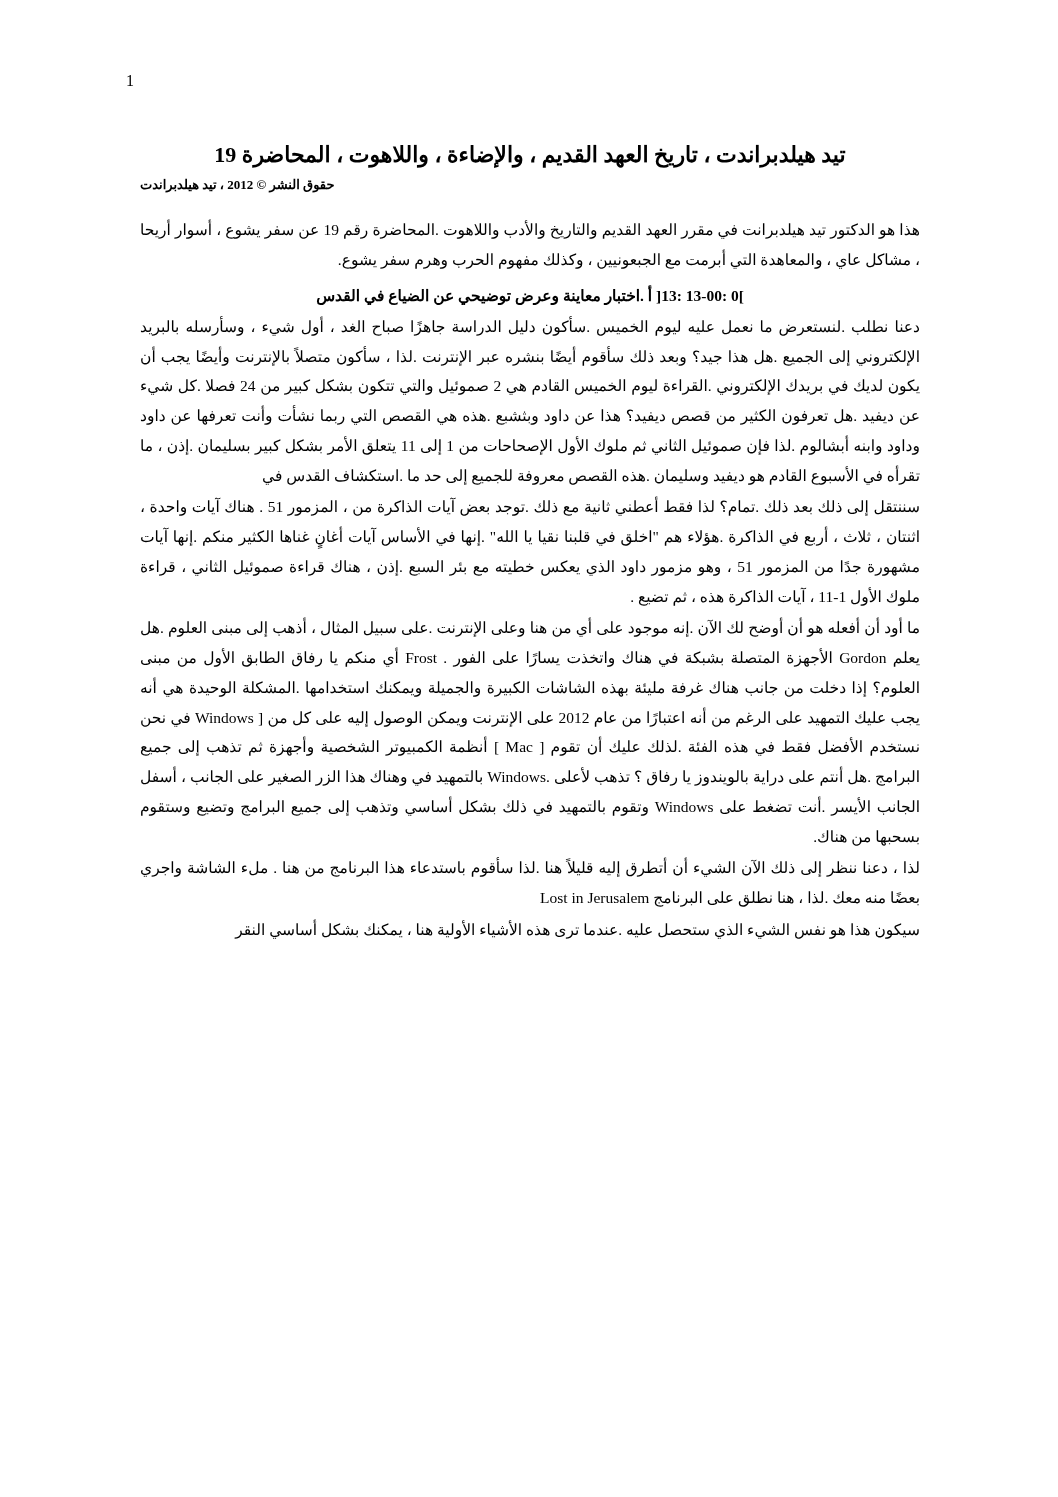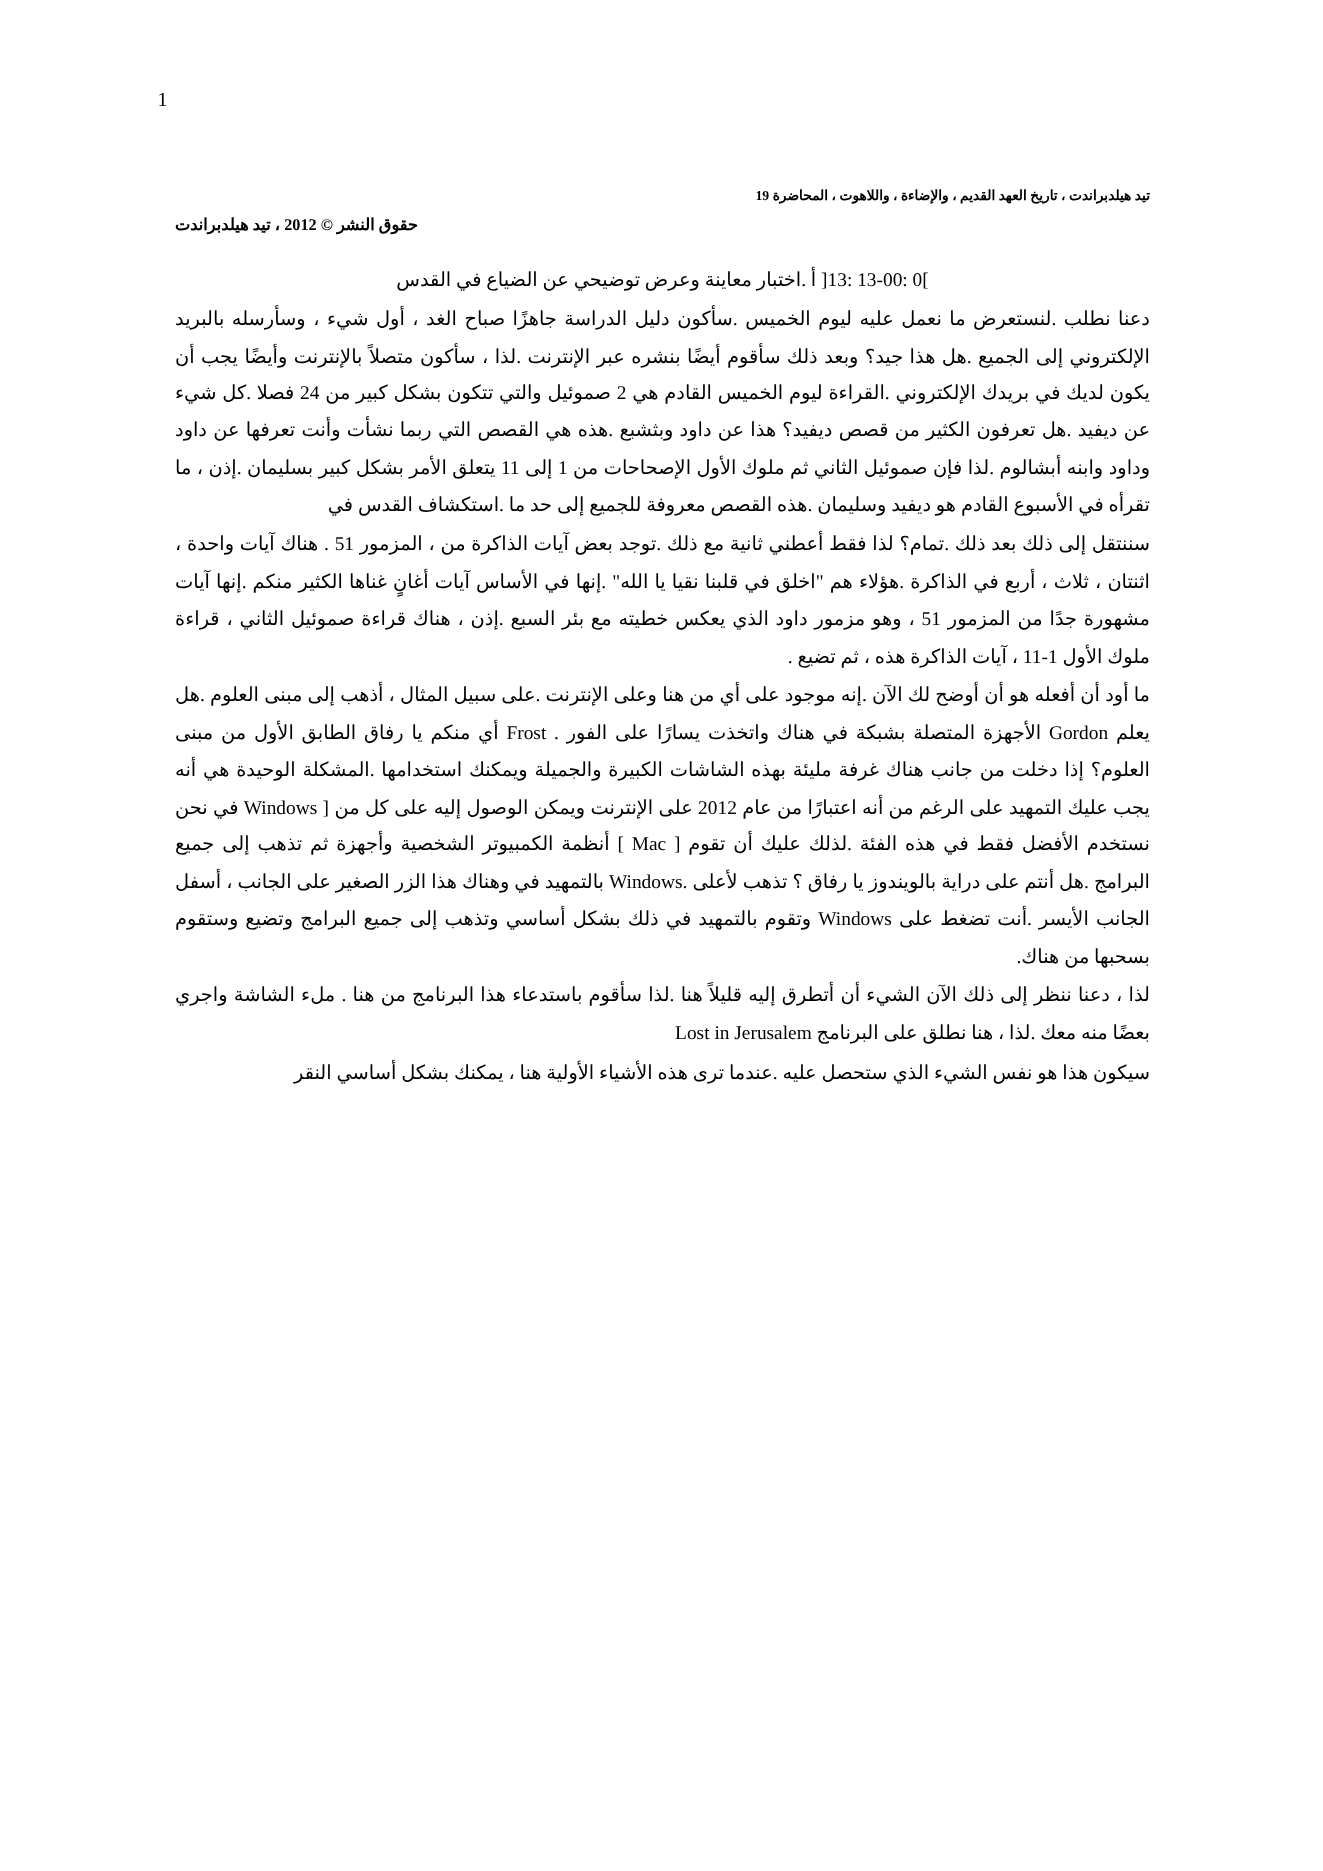--- a/index.html
+++ b/index.html
@@ -26,45 +26,46 @@
   }
   .content {
     position: absolute;
     top: 138px;
     left: 140px;
     width: 780px;
     direction: rtl;
     text-align: justify;
   }
   .doc-title {
+    text-align: center;
     font-weight: bold;
-    font-size: 11px;
+    font-size: 22px;
     line-height: 1.5;
-    margin: 11px 0 6px 0;
+    margin: 0 0 6px 0;
     letter-spacing: 0px;
   }
   .copyright {
     text-align: left;
     font-weight: bold;
     font-size: 13px;
     margin: 0 0 22px 0;
   }
   p.body {
     margin: 0 0 2px 0;
     font-size: 15.5px;
     line-height: 1.92;
     text-align: justify;
     text-justify: inter-word;
   }
   p.first {
     margin-bottom: 6px;
   }
   .section-head {
     font-size: 15.5px;
-    font-weight: normal;
+    font-weight: bold;
     line-height: 1.9;
     margin: 2px 0 2px 0;
     text-align: center;
   }
   .ltr {
     direction: ltr;
     unicode-bidi: embed;
     display: inline-block;
   }
 </style>
@@ -74,20 +75,21 @@
 <div class="page">
 
   <div class="page-number">1</div>
 
   <div class="content">
 
     <div class="doc-title">‫تيد هيلدبراندت ، تاريخ العهد القديم ، والإضاءة ، واللاهوت ، المحاضرة  19</div>
 
     <div class="copyright">حقوق النشر © 2012  ، تيد هيلدبراندت</div>
 
+    <p class="body first">هذا هو الدكتور تيد هيلدبرانت في مقرر العهد القديم والتاريخ والأدب واللاهوت .المحاضرة رقم  19 عن سفر يشوع ، أسوار أريحا ، مشاكل عاي ، والمعاهدة التي أبرمت مع الجبعونيين ، وكذلك مفهوم الحرب وهرم    سفر يشوع.</p>
 
     <div class="section-head">
       <span class="ltr">]13: 13-00:  0[</span>
       <span>أ .اختبار معاينة وعرض توضيحي عن الضياع في القدس</span>
     </div>
 
     <p class="body">دعنا نطلب .لنستعرض ما نعمل عليه ليوم الخميس .سأكون دليل الدراسة جاهزًا صباح الغد ، أول شيء ، وسأرسله بالبريد الإلكتروني إلى الجميع .هل هذا جيد؟ وبعد ذلك سأقوم أيضًا بنشره عبر الإنترنت .لذا ، سأكون متصلاً بالإنترنت وأيضًا يجب أن يكون لديك في بريدك الإلكتروني .القراءة ليوم الخميس القادم هي  2 صموئيل والتي تتكون بشكل كبير من  24  فصلا .كل شيء عن ديفيد .هل تعرفون الكثير من قصص ديفيد؟ هذا عن داود وبثشبع .هذه هي القصص التي ربما نشأت وأنت تعرفها عن داود وداود وابنه أبشالوم .لذا فإن صموئيل الثاني ثم ملوك الأول الإصحاحات من  1  إلى  11  يتعلق الأمر بشكل كبير بسليمان .إذن ، ما تقرأه في الأسبوع القادم هو ديفيد وسليمان .هذه القصص معروفة للجميع إلى حد ما .استكشاف القدس في</p>
 
     <p class="body">سننتقل إلى ذلك بعد ذلك .تمام؟ لذا فقط أعطني ثانية مع ذلك .توجد بعض آيات الذاكرة من ، المزمور  51  . هناك آيات واحدة ، اثنتان ، ثلاث ، أربع في الذاكرة .هؤلاء هم "اخلق في قلبنا نقيا يا الله" .إنها في الأساس آيات أغانٍ غناها الكثير منكم .إنها آيات مشهورة جدًا من المزمور  51  ، وهو مزمور داود الذي يعكس خطيته مع بئر السبع .إذن ، هناك قراءة صموئيل الثاني ، قراءة ملوك الأول  1-11 ، آيات الذاكرة هذه ، ثم تضيع         .</p>
 

